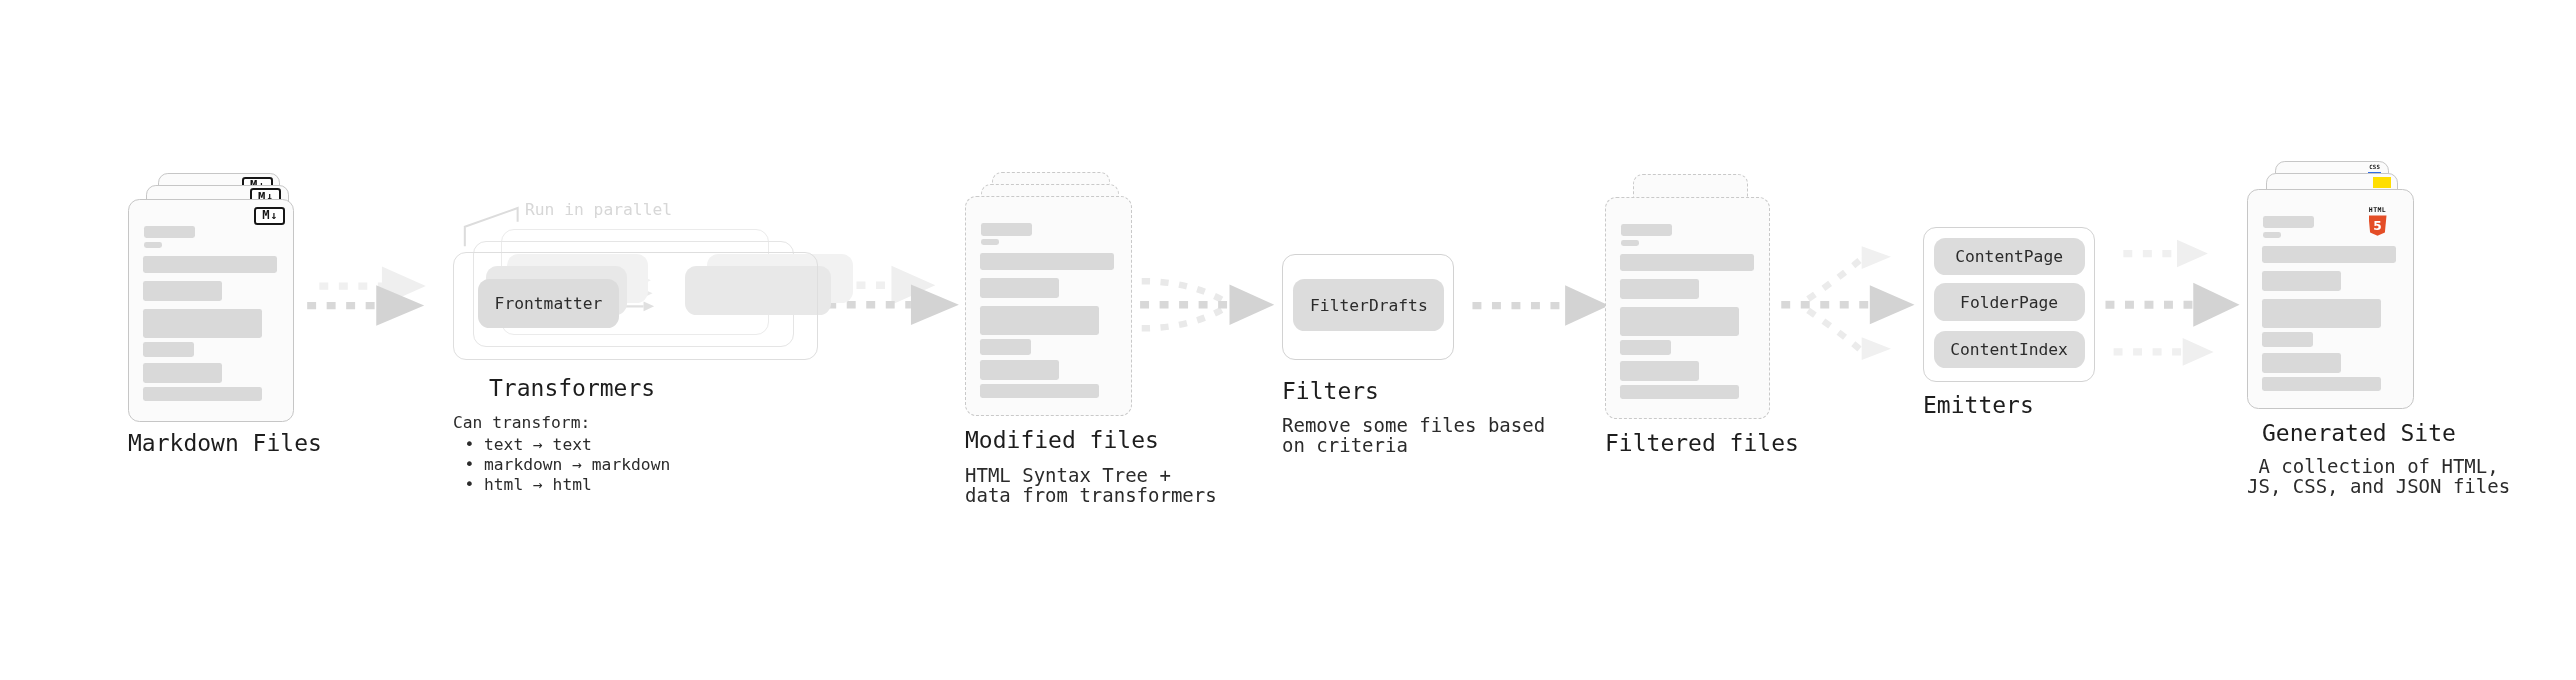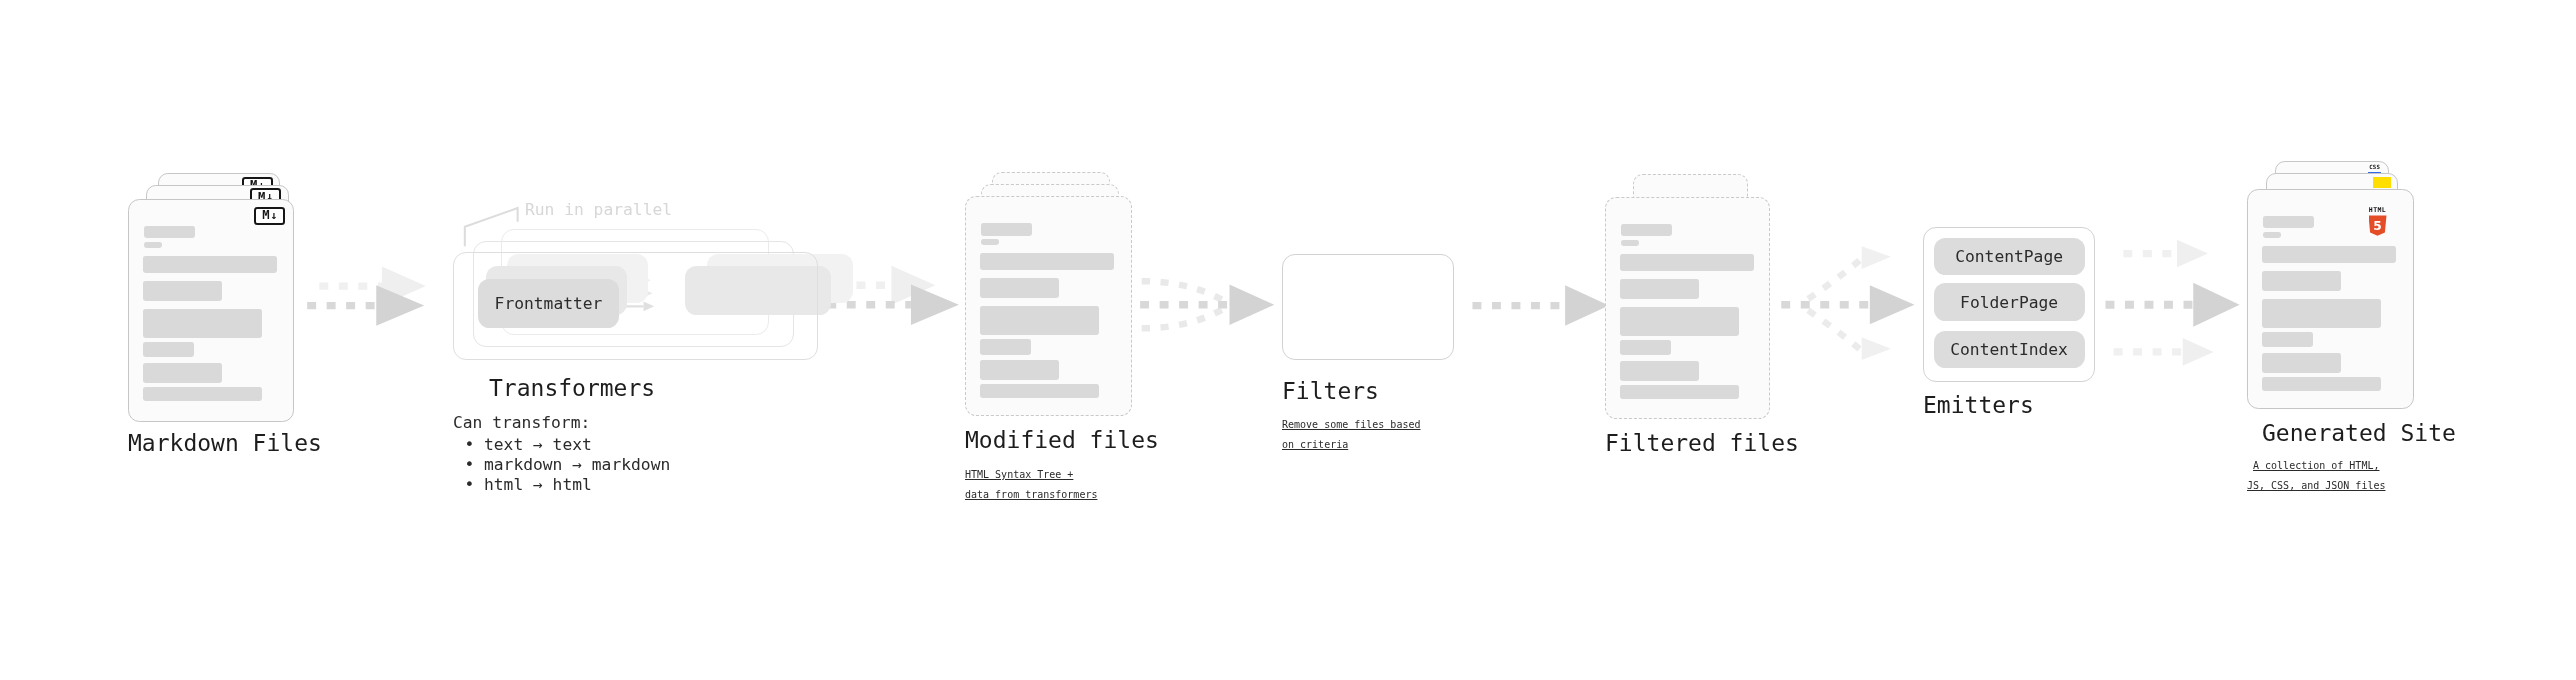--- a/index.html
+++ b/index.html
@@ -44,21 +44,21 @@
   .frame.f-front{border:1.6px solid #dedede;}
   .frame.f-mid{border:1.6px solid #e5e5e5;}
   .frame.f-back{border:1.6px solid #ebebeb;}
   .frame.solid-box{border:1.6px solid #d2d2d2; background:#fff;}
   .pill{position:absolute; background:var(--button_bg); border-radius:11.4px; display:flex; align-items:center; justify-content:center;
     font-size:16.3px; color:var(--subtext); box-sizing:border-box;}
   .pill.ghost1{background:#e8e8e8;}
   .pill.ghost2{background:#f2f2f2;}
 
   .node-title{position:absolute; font-size:23px; line-height:28px; color:var(--ink); white-space:nowrap; letter-spacing:0;}
-  .node-desc{position:absolute; font-size:10px; line-height:20.3px; color:var(--subtext); white-space:pre-line;text-decoration:underline;}
+  .node-desc{position:absolute; font-size:19px; line-height:20.3px; color:var(--subtext); white-space:pre-line;}
   .bullet-line{position:absolute; font-size:16.3px; line-height:20.3px; color:var(--subtext); white-space:pre;}
   .annotation{position:absolute; font-size:16.3px; color:var(--annotation); white-space:nowrap;}
 </style>
 </head>
 <body>
 
 <div class="canvas">
 
   <svg class="arrows" width="2576" height="681" viewBox="0 0 3170 838">
 
@@ -182,20 +182,21 @@
           <div class="bar" style="left: 14px; top: 187px; width: 119px; height: 14px;"></div>
         </div>
     </div>
     <div class="node-title" style="left:0;top:254px;">Modified files</div>
     <div class="node-desc" style="left:0;top:293px;">HTML Syntax Tree +
 data from transformers</div>
   </div>
 
   <div class="node" style="left:1282px;top:254px;width:341px;height:260px;">
     <div class="frame solid-box" style="left:0;top:0;width:172px;height:106px;"></div>
+    <div class="pill" style="left:11.4px;top:25px;width:151px;height:52px;">FilterDrafts</div>
     <div class="node-title" style="left:0;top:123px;">Filters</div>
     <div class="node-desc" style="left:0;top:161px;">Remove some files based
 on criteria</div>
   </div>
 
   <div class="node" style="left:1605px;top:174px;width:341px;height:341px;">
     <div class="doc-strip dashed" style="left:28.4px;top:0;width:115px;"></div>
     <div class="doc-card dashed" style="left:0;top:23px;width:165px;height:222px;">
       <div class="abs" style="left:0;top:0;width:165px;height:222px;">
           <div class="bar" style="left: 15.4px; top: 26px; width: 51px; height: 12.2px;"></div>

